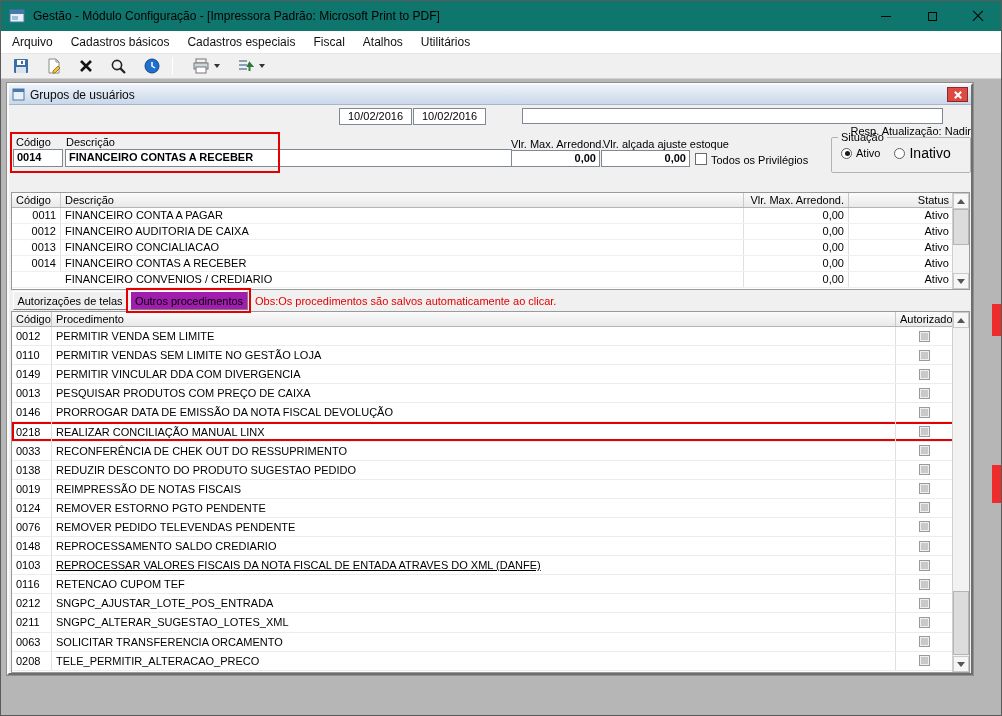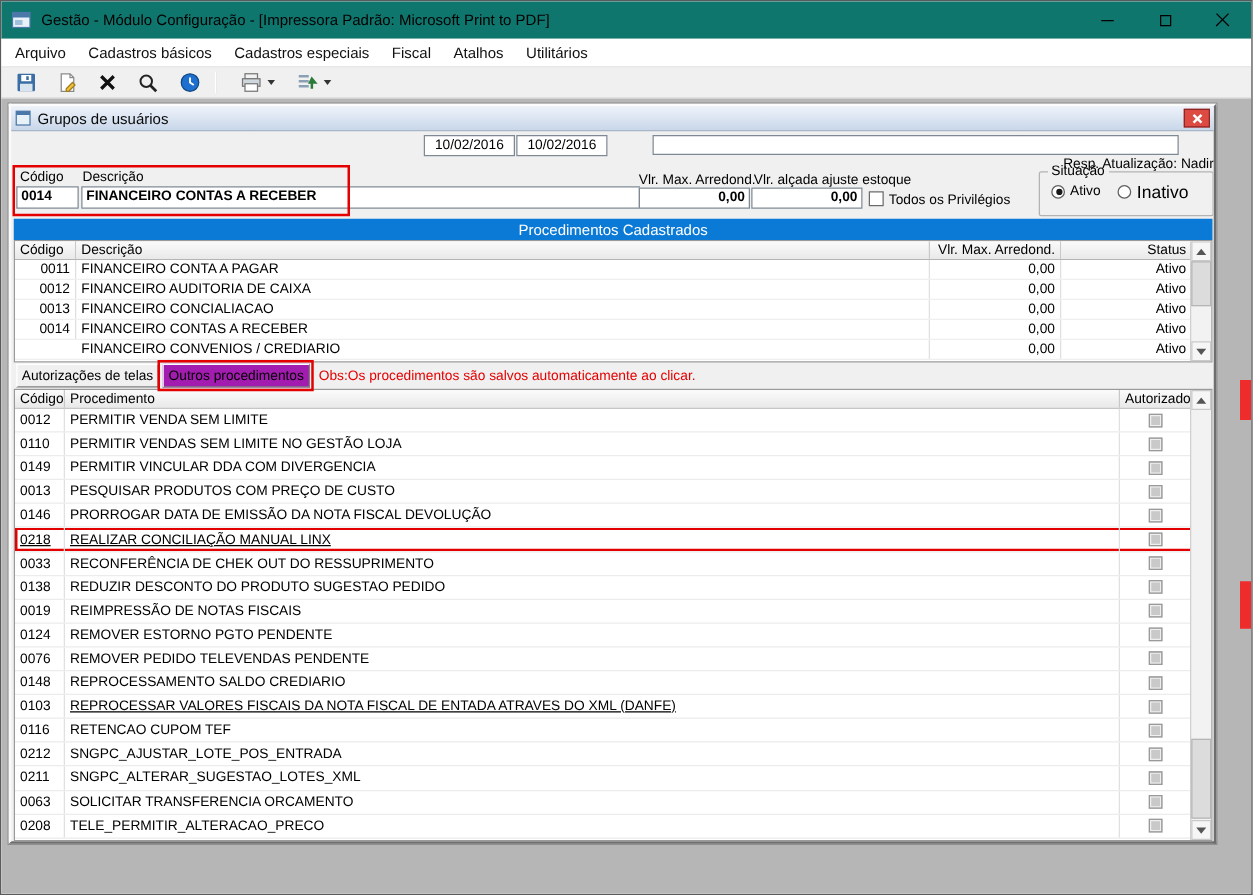--- a/index.html
+++ b/index.html
@@ -57,21 +57,21 @@
   .blue-bar{position:absolute;left:2px;top:70px;width:959px;height:17px;background:#0a7ad6;color:#fff;font-size:12px;display:flex;align-items:center;justify-content:center;}
 
   
   .grid{position:absolute;background:#fff;border:1px solid #9a9a9a;overflow:hidden;}
   .ghead{display:flex;border-bottom:1px solid #b4b4b4;}
   .gcell{font-size:11px;padding:1px 4px;border-right:1px solid #e0e0e0;overflow:hidden;white-space:nowrap;flex-shrink:0;}
   .ghead .gcell{background:linear-gradient(#fbfbfb,#e9e9e9);border-right:1px solid #c8c8c8;}
   .g1row{display:flex;height:16px;border-bottom:1px solid #efefef;}
   .g2row{display:flex;height:19.1px;border-bottom:1px solid #ececec;align-items:center;}
   .g2row .gcell{display:flex;align-items:center;height:100%;}
-  .hl{box-shadow:inset 0 0 0 2px #e40000;text-decoration:underline;}
+  .hl{box-shadow:inset 0 0 0 2px #e40000;}
   .gcheck{display:inline-block;width:11px;height:11px;border:1px solid #9a9a9a;background:#c9c9c9;box-shadow:inset 0 0 0 1px #efefef;margin:0 auto;}
 
   
   .vscroll{position:absolute;top:0;right:0;bottom:0;width:17px;background:#f2f2f2;border-left:1px solid #cfcfcf;}
   .sb-btn{position:absolute;left:0;width:16px;height:16px;background:#f6f6f6;border:1px solid #c9c9c9;display:flex;align-items:center;justify-content:center;}
   .sb-up{top:0;} .sb-down{bottom:0;}
   .tri-up{width:0;height:0;border-left:4px solid transparent;border-right:4px solid transparent;border-bottom:5px solid #555;}
   .tri-down{width:0;height:0;border-left:4px solid transparent;border-right:4px solid transparent;border-top:5px solid #555;}
   .sb-thumb{position:absolute;left:0;width:16px;background:#dcdcdc;border:1px solid #b5b5b5;}
 
@@ -209,21 +209,20 @@
         <fieldset class="sit">
           <legend>Situação</legend>
           <div class="opts">
             <span class="radio sel"></span>
             <span class="lblr" style="font-size:11px;">Ativo</span>
             <span class="radio"></span>
             <span class="lblr" style="font-size:14px;">Inativo</span>
           </div>
         </fieldset>
 
-        <div class="blue-bar">Procedimentos Cadastrados</div>
 
         <div class="grid" style="left:2px;top:87px;width:959px;height:98px;">
           <div class="ghead">
               <div class="gcell" style="width: 49px; text-align: left;">Código</div>
               <div class="gcell" style="width: 683px; text-align: left;">Descrição</div>
               <div class="gcell" style="width: 105px; text-align: right;">Vlr. Max. Arredond.</div>
               <div class="gcell" style="width: 105px; text-align: right;">Status</div>
             </div>
           <div>
               <div class="g1row">
@@ -295,21 +294,21 @@
               </div>
               <div class="g2row">
                 <div class="gcell" style="width: 40px;">0149</div>
                 <div class="gcell" style="width: 844px;">PERMITIR VINCULAR DDA COM DIVERGENCIA</div>
                 <div class="gcell" style="width: 58px; justify-content: center;">
                   <span class="gcheck"></span>
                 </div>
               </div>
               <div class="g2row">
                 <div class="gcell" style="width: 40px;">0013</div>
-                <div class="gcell" style="width: 844px;">PESQUISAR PRODUTOS COM PREÇO DE CUSTO</div>
+                <div class="gcell" style="width: 844px;">PESQUISAR PRODUTOS COM PREÇO DE CAIXA</div>
                 <div class="gcell" style="width: 58px; justify-content: center;">
                   <span class="gcheck"></span>
                 </div>
               </div>
               <div class="g2row">
                 <div class="gcell" style="width: 40px;">0146</div>
                 <div class="gcell" style="width: 844px;">PRORROGAR DATA DE EMISSÃO DA NOTA FISCAL DEVOLUÇÃO</div>
                 <div class="gcell" style="width: 58px; justify-content: center;">
                   <span class="gcheck"></span>
                 </div>

